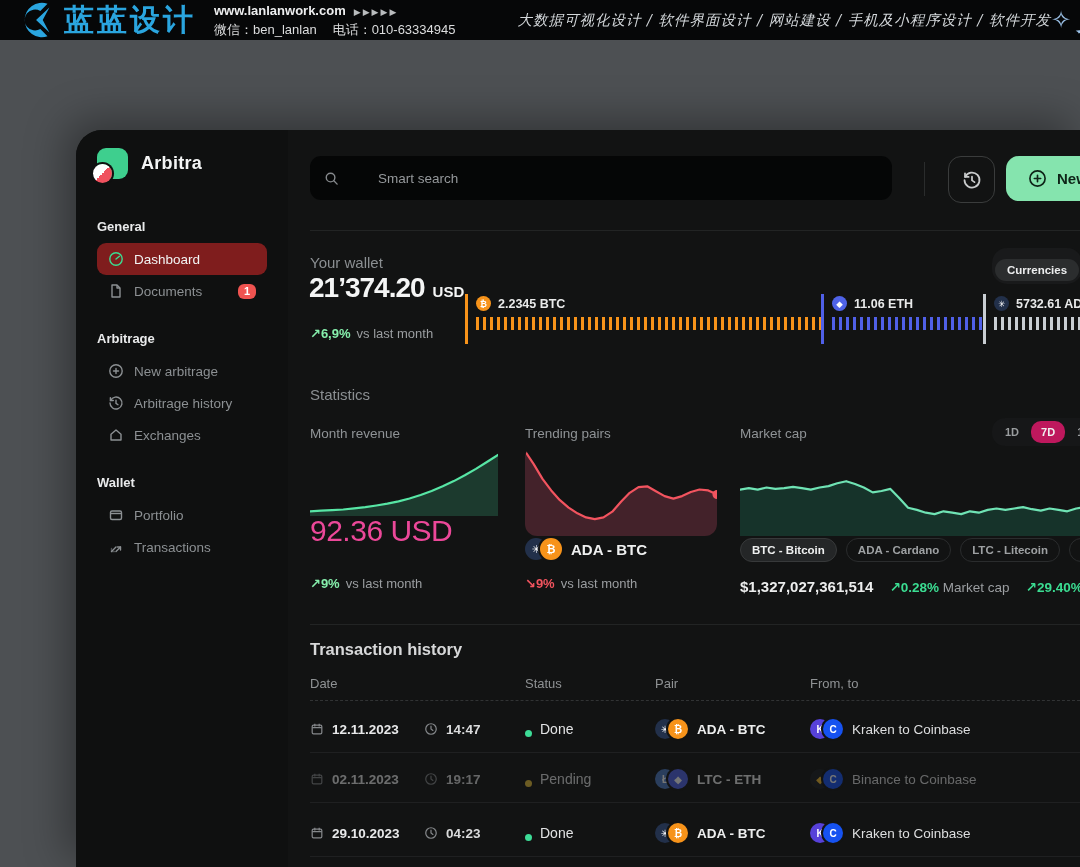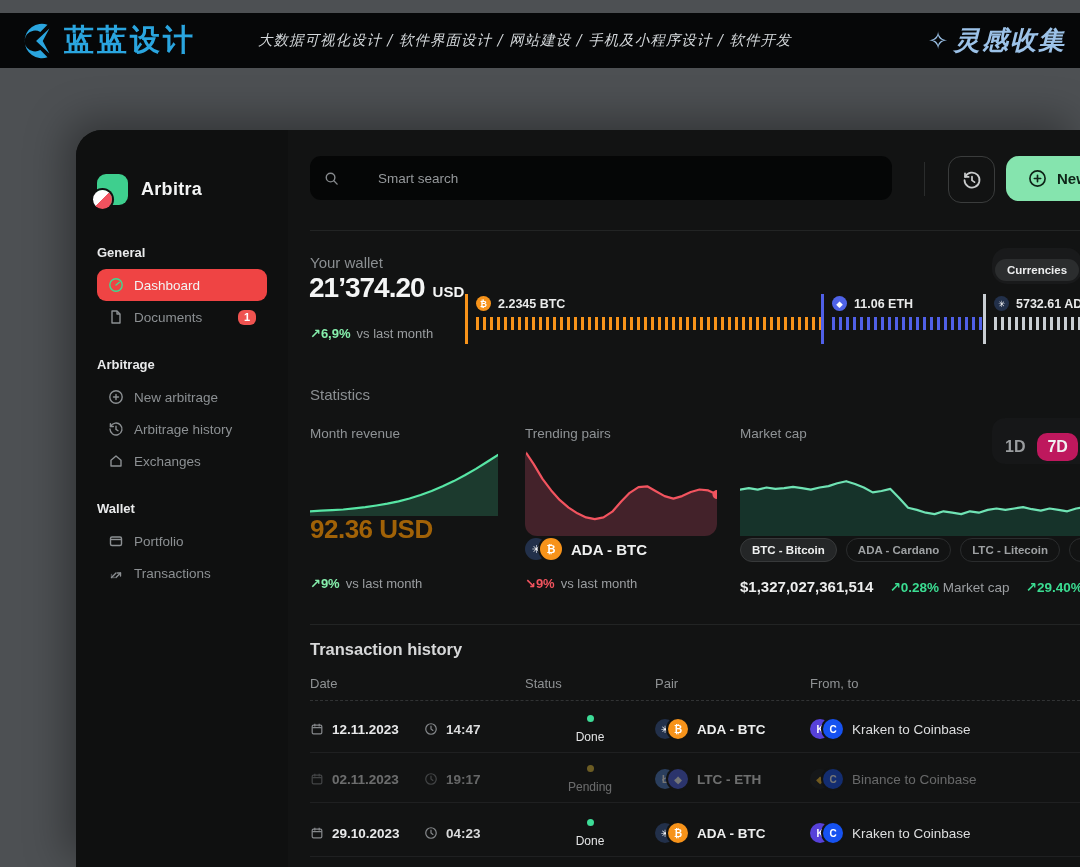--- a/index.html
+++ b/index.html
@@ -1,46 +1,46 @@
 <!DOCTYPE html>
 <html><head>
 <meta charset="utf-8">
 <style>
   html,body{margin:0;padding:0;width:1080px;height:867px;overflow:hidden;background:#4D5053;
     font-family:"Liberation Sans","DejaVu Sans",sans-serif;-webkit-font-smoothing:antialiased;}
   .abs{position:absolute;}
   
-  .banner{position:absolute;left:0;top:13px;width:1080px;height:55px;background:#060708;display:flex;align-items:center;padding:0 14px;box-sizing:border-box;z-index:5;}
+  .banner{position:absolute;left:0;top:0;width:1080px;height:40px;background:#060708;display:flex;align-items:center;padding:0 14px;box-sizing:border-box;z-index:5;}
   .brand-mark{width:46px;height:42px;flex:0 0 auto;}
   .brand-name{color:#2AA5DF;font-size:30px;font-weight:bold;letter-spacing:3px;margin-left:4px;white-space:nowrap;}
   .banner-info{margin-left:18px;line-height:1;white-space:nowrap;}
   .banner-info .l1{color:#EDEEEF;font-size:13px;font-weight:bold;}
   .banner-info .l1 .arrows{color:#B9BCBE;font-size:9px;margin-left:8px;letter-spacing:2px;}
   .banner-info .l2{color:#DCDDDE;font-size:13px;margin-top:6px;}
   .banner-info .l2 span+span{margin-left:16px;}
   .banner-services{margin-left:62px;color:#D3D7DA;font-size:14.5px;font-style:italic;letter-spacing:1px;
     font-family:"DejaVu Serif","Liberation Serif",serif;white-space:nowrap;}
   .banner-collect{margin-left:auto;display:flex;align-items:center;gap:6px;color:#9CC2E8;white-space:nowrap;}
   .banner-collect .spark{font-size:24px;line-height:1;}
   .banner-collect .txt{font-size:26px;font-weight:bold;font-style:italic;font-family:"DejaVu Serif","Liberation Serif",serif;letter-spacing:2px;}
   
   .card{position:absolute;left:76px;top:130px;width:1004px;height:737px;background:#121313;border-radius:26px 0 0 0;
     box-shadow:-10px -10px 40px rgba(0,0,0,.35);overflow:hidden;}
   
-  .side{position:absolute;left:0;top:0;width:212px;height:737px;padding:44px 21px;box-sizing:border-box;background:#0F1010;}
+  .side{position:absolute;left:0;top:0;width:212px;height:737px;padding:18px 21px;box-sizing:border-box;background:#0F1010;}
   .side-logo{display:flex;align-items:center;gap:13px;margin-bottom:40px;}
   .logo-sq{position:relative;width:31px;height:31px;border-radius:9px;background:#3ECF8E;}
   .logo-sq .ball{position:absolute;left:-4px;bottom:-4px;width:19px;height:19px;border-radius:50%;
     background:linear-gradient(315deg,#F0525F 50%,#FFFFFF 50%);box-shadow:0 0 0 2px #0F1010;}
   .side-logo .name{color:#F3F4F4;font-size:18px;font-weight:bold;letter-spacing:.3px;}
   .nav-sec{margin-bottom:24px;}
   .nav-label{color:#E9EAEB;font-size:13px;font-weight:bold;margin-bottom:9px;}
   .nav-item{display:flex;align-items:center;gap:10px;height:32px;padding:0 11px;border-radius:9px;color:#8C9093;font-size:13.5px;cursor:pointer;}
   .nav-item svg{flex:0 0 auto;}
-  .nav-item.active{background:#ef4444;color:#F2F3F3;}
+  .nav-item.active{background:#7f1d1d;color:#F2F3F3;}
   .nav-item.active .ic{color:#3BDD92;}
   .nav-item .ic{color:inherit;display:flex;}
   .badge{margin-left:auto;background:#EF5350;color:#fff;font-size:11px;font-weight:bold;border-radius:6px;padding:2px 6px;line-height:1;}
   
   .search{position:absolute;left:234px;top:26px;width:582px;height:44px;background:#050606;border-radius:11px;display:flex;align-items:center;padding:0 14px;box-sizing:border-box;gap:9px;}
   .search input{background:transparent;border:none;outline:none;color:#D8D9DA;font-size:13.5px;width:100%;font-family:inherit;margin-left:28px;}
   .search input::placeholder{color:#95989B;}
   .vdiv{position:absolute;left:848px;top:32px;width:1px;height:34px;background:#2A2C2C;}
   .hist-btn{position:absolute;left:872px;top:26px;width:45px;height:45px;border:1.5px solid #3A3C3C;border-radius:13px;display:flex;align-items:center;justify-content:center;color:#C9CBCC;cursor:pointer;background:transparent;}
   .new-btn{position:absolute;left:930px;top:26px;height:45px;background:#85E4AE;border-radius:13px;display:flex;align-items:center;gap:10px;padding:0 22px;color:#0E2418;font-weight:bold;font-size:15px;white-space:nowrap;cursor:pointer;}
@@ -69,57 +69,61 @@
   .c-ada{background:#22304A;font-size:9px;}
   .c-ltc{background:#4C7AC4;}
   .c-kraken{background:#5741D9;}
   .c-coinbase{background:#1652F0;}
   .c-binance{background:#1B1E23;color:#F3BA2F;}
   .ovl{margin-left:-7px;box-shadow:0 0 0 2px #121313;}
   
   .panel-label{position:absolute;color:#8F9396;font-size:13.5px;}
   .chartbox{position:absolute;}
   .tp-box{border-radius:12px;overflow:hidden;}
-  .big-val{position:absolute;color:#a16207;font-size:26px;font-weight:bold;letter-spacing:-.5px;}
+  .big-val{position:absolute;color:#ec4899;font-size:30px;font-weight:normal;letter-spacing:-.5px;}
   .pair-row{position:absolute;display:flex;align-items:center;gap:9px;color:#EFF0F0;font-size:15px;font-weight:bold;}
   .periods{position:absolute;left:916px;top:288px;background:#161718;border-radius:13px;padding:3px;display:flex;gap:2px;white-space:nowrap;}
-  .periods .p{font-size:16px;font-weight:bold;color:#9A9D9F;padding:5px 10px;border-radius:10px;cursor:pointer;margin-top:12px;}
+  .periods .p{font-size:11px;font-weight:bold;color:#9A9D9F;padding:5px 10px;border-radius:10px;cursor:pointer;}
   .periods .p.on{background:#be185d;color:#F0F1F1;}
   .pills{position:absolute;left:664px;top:408px;display:flex;gap:9px;white-space:nowrap;}
   .pill{font-size:11.5px;font-weight:bold;color:#9EA1A3;border:1px solid #2A2C2D;border-radius:13px;padding:5px 11px;cursor:pointer;}
   .pill.on{background:#242627;border-color:#37393A;color:#EFF0F0;}
   .mc-stats{position:absolute;left:664px;top:448px;display:flex;gap:16px;align-items:baseline;white-space:nowrap;font-size:13.5px;color:#9B9EA1;}
   .mc-stats .v{color:#ECEDED;font-weight:bold;font-size:15px;}
   .mc-stats b{color:#3BDD92;}
   
   .t-title{position:absolute;left:234px;top:510px;color:#D7D8D9;font-size:16.5px;font-weight:600;}
   .t-head{position:absolute;left:234px;top:546px;width:770px;display:flex;color:#8F9294;font-size:13px;}
   .t-dash{position:absolute;left:234px;top:570px;width:770px;border-top:1.5px dashed #313334;}
   .t-row{position:absolute;left:234px;width:850px;height:46px;display:flex;align-items:center;cursor:pointer;}
   .t-row.dim{opacity:.42;}
   .cell-d{width:114px;display:flex;gap:8px;align-items:center;color:#E8E9EA;font-size:13.5px;font-weight:600;}
   .cell-t{width:101px;display:flex;gap:8px;align-items:center;color:#D9DADB;font-size:13.5px;font-weight:600;}
-  .cell-s{width:130px;display:flex;gap:8px;align-items:center;color:#E2E3E4;font-size:12px;flex-direction:column;}
+  .cell-s{width:130px;display:flex;gap:8px;align-items:flex-end;color:#E2E3E4;font-size:14px;}
   .cell-p{width:155px;display:flex;gap:9px;align-items:center;color:#EDEEEE;font-size:13.5px;font-weight:bold;}
   .cell-f{display:flex;gap:9px;align-items:center;color:#DDDEDF;font-size:13.5px;}
   .dot{width:7px;height:7px;border-radius:50%;}
   .dot.done{background:#3DDC97;}
   .dot.pending{background:#E9C23B;}
   .t-sep{position:absolute;left:234px;width:770px;height:1px;background:#1F2021;}
   .ic-gray{color:#85888B;display:flex;}
 </style>
 </head>
 <body>
 
 <div class="banner">
   <svg class="brand-mark" viewBox="0 0 48 44">
     <path d="M35 5 A18 18 0 1 0 35 39 L27.5 31.5 A11 11 0 1 1 27.5 12.5 Z" fill="#2AA5DF"></path>
     <path d="M37 9 L23 22 L37 35 L30 22 Z" fill="#2AA5DF"></path>
   </svg>
   <div class="brand-name">蓝蓝设计</div>
+  <div class="banner-info">
+    <div class="l1"><span>www.lanlanwork.com</span><span class="arrows">▶▶▶▶▶</span></div>
+    <div class="l2"><span>微信：ben_lanlan</span><span>电话：010-63334945</span></div>
+  </div>
   <div class="banner-services">大数据可视化设计 / 软件界面设计 / 网站建设 / 手机及小程序设计 / 软件开发</div>
   <div class="banner-collect">
     <span class="spark">✧</span>
     <span class="txt">灵感收集</span>
   </div>
 </div>
 
 <div class="card">
 
   <div class="side">

